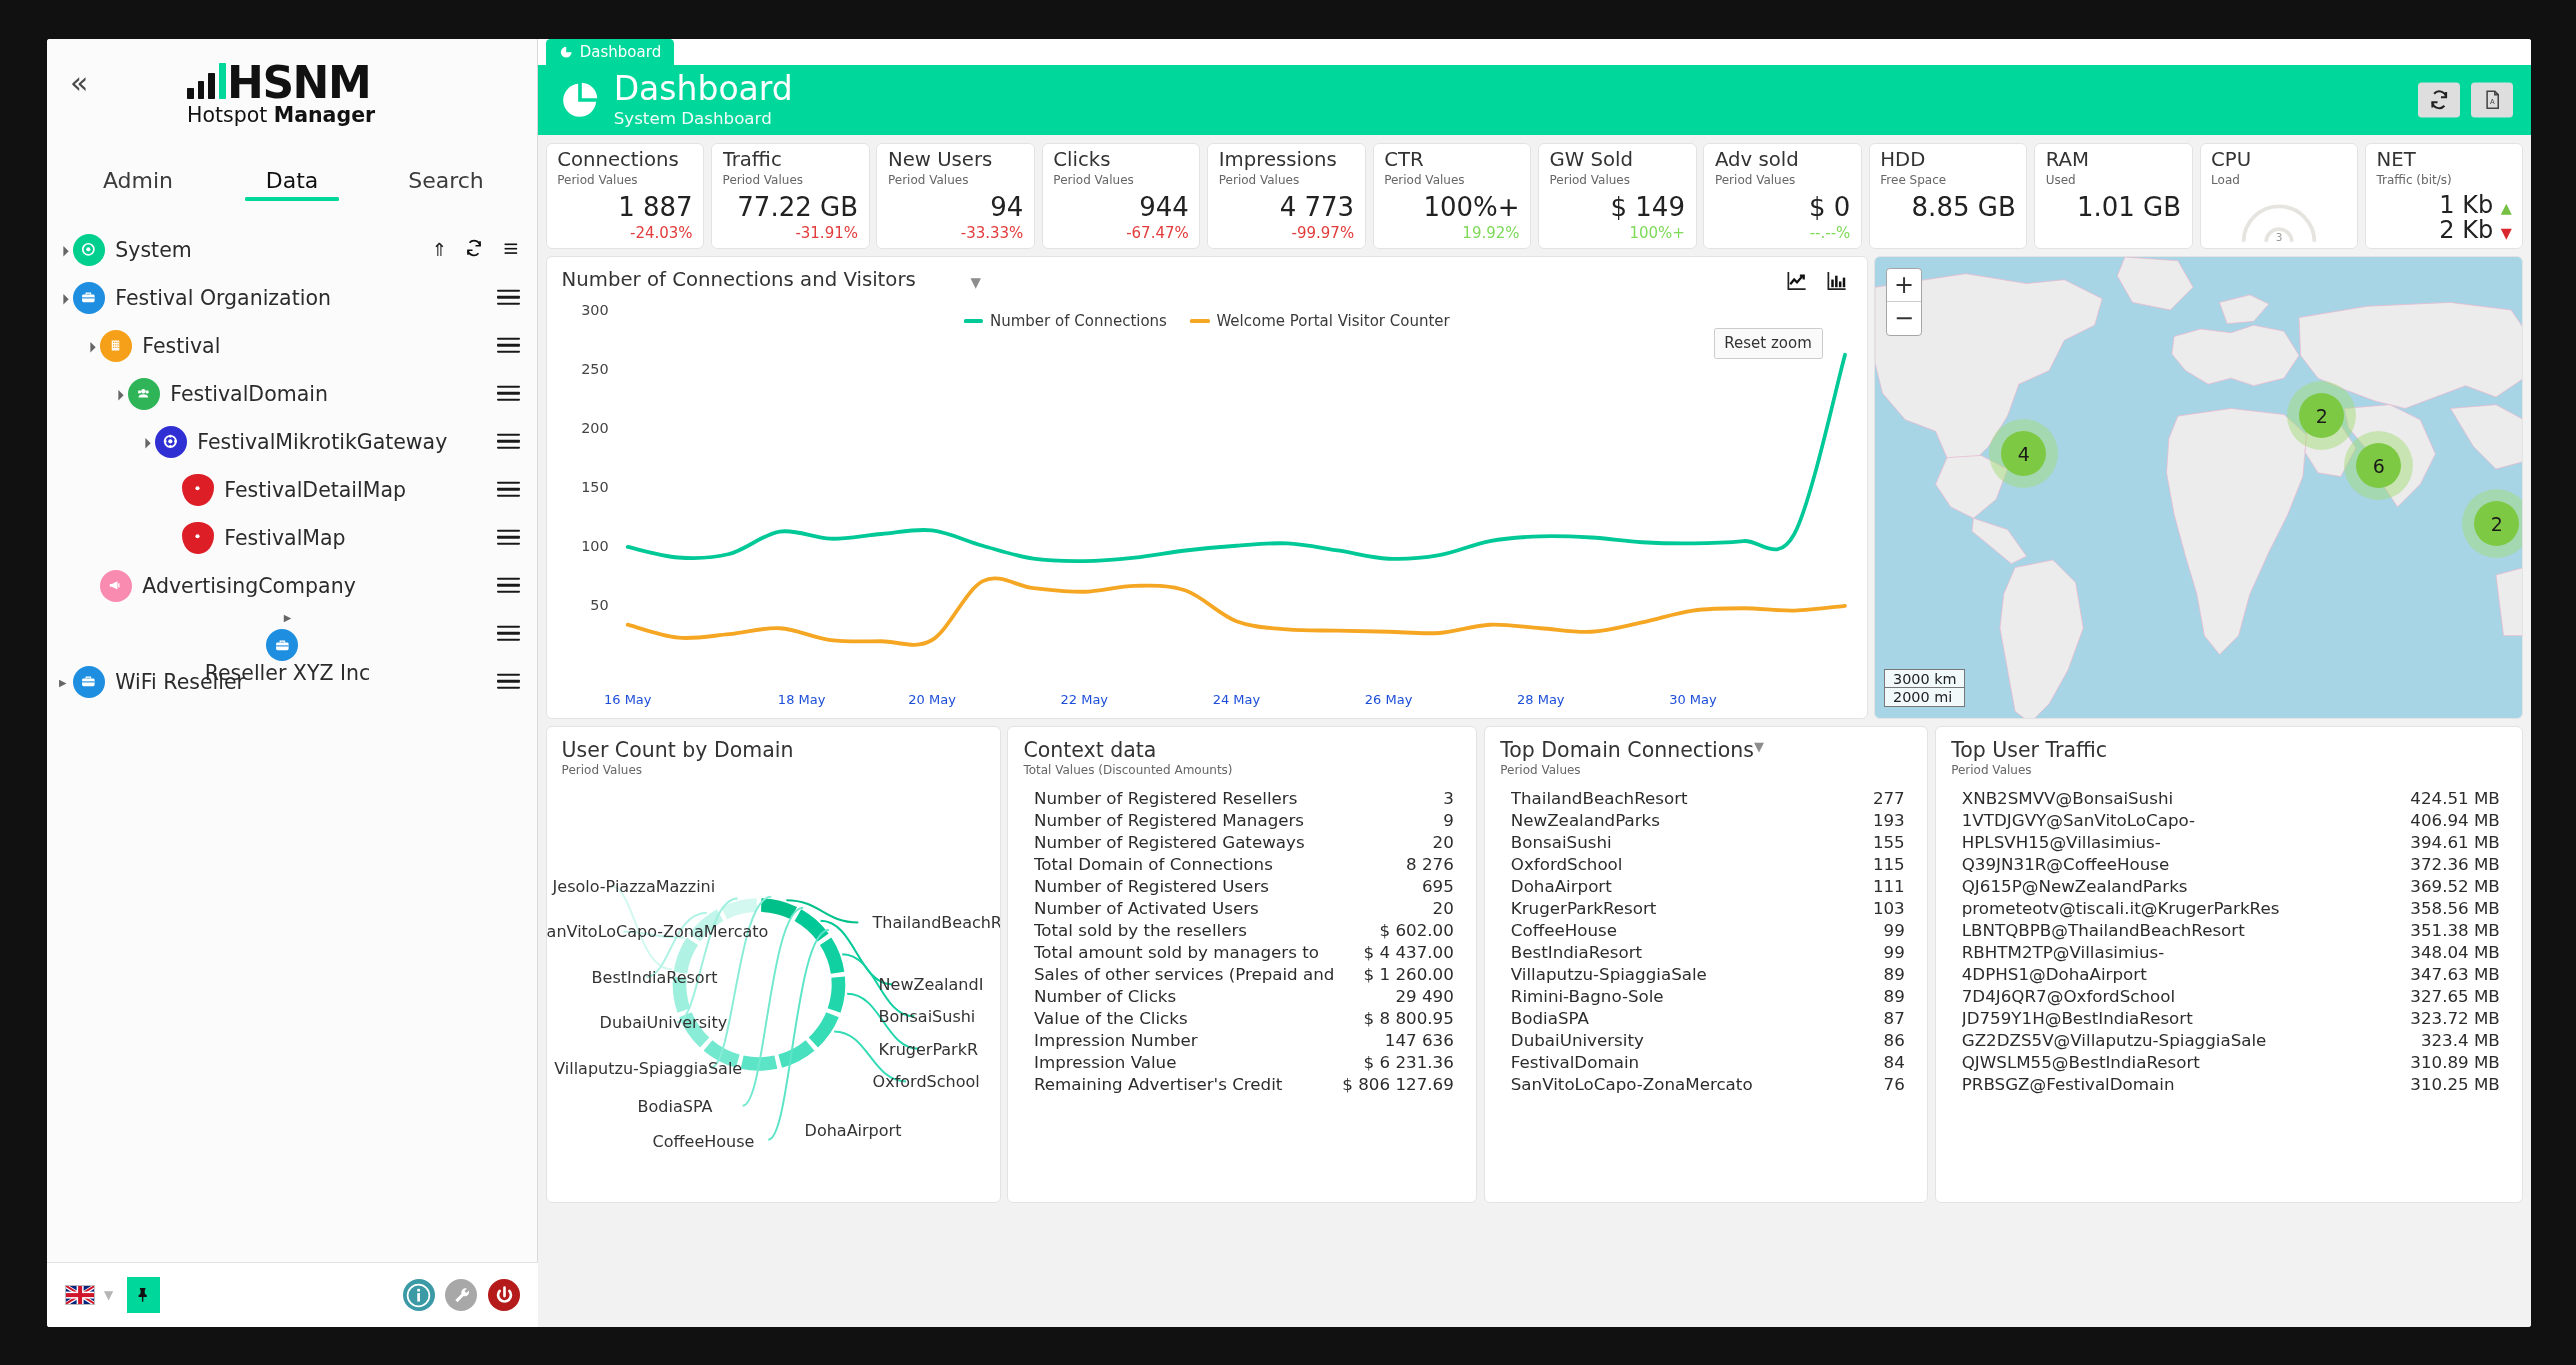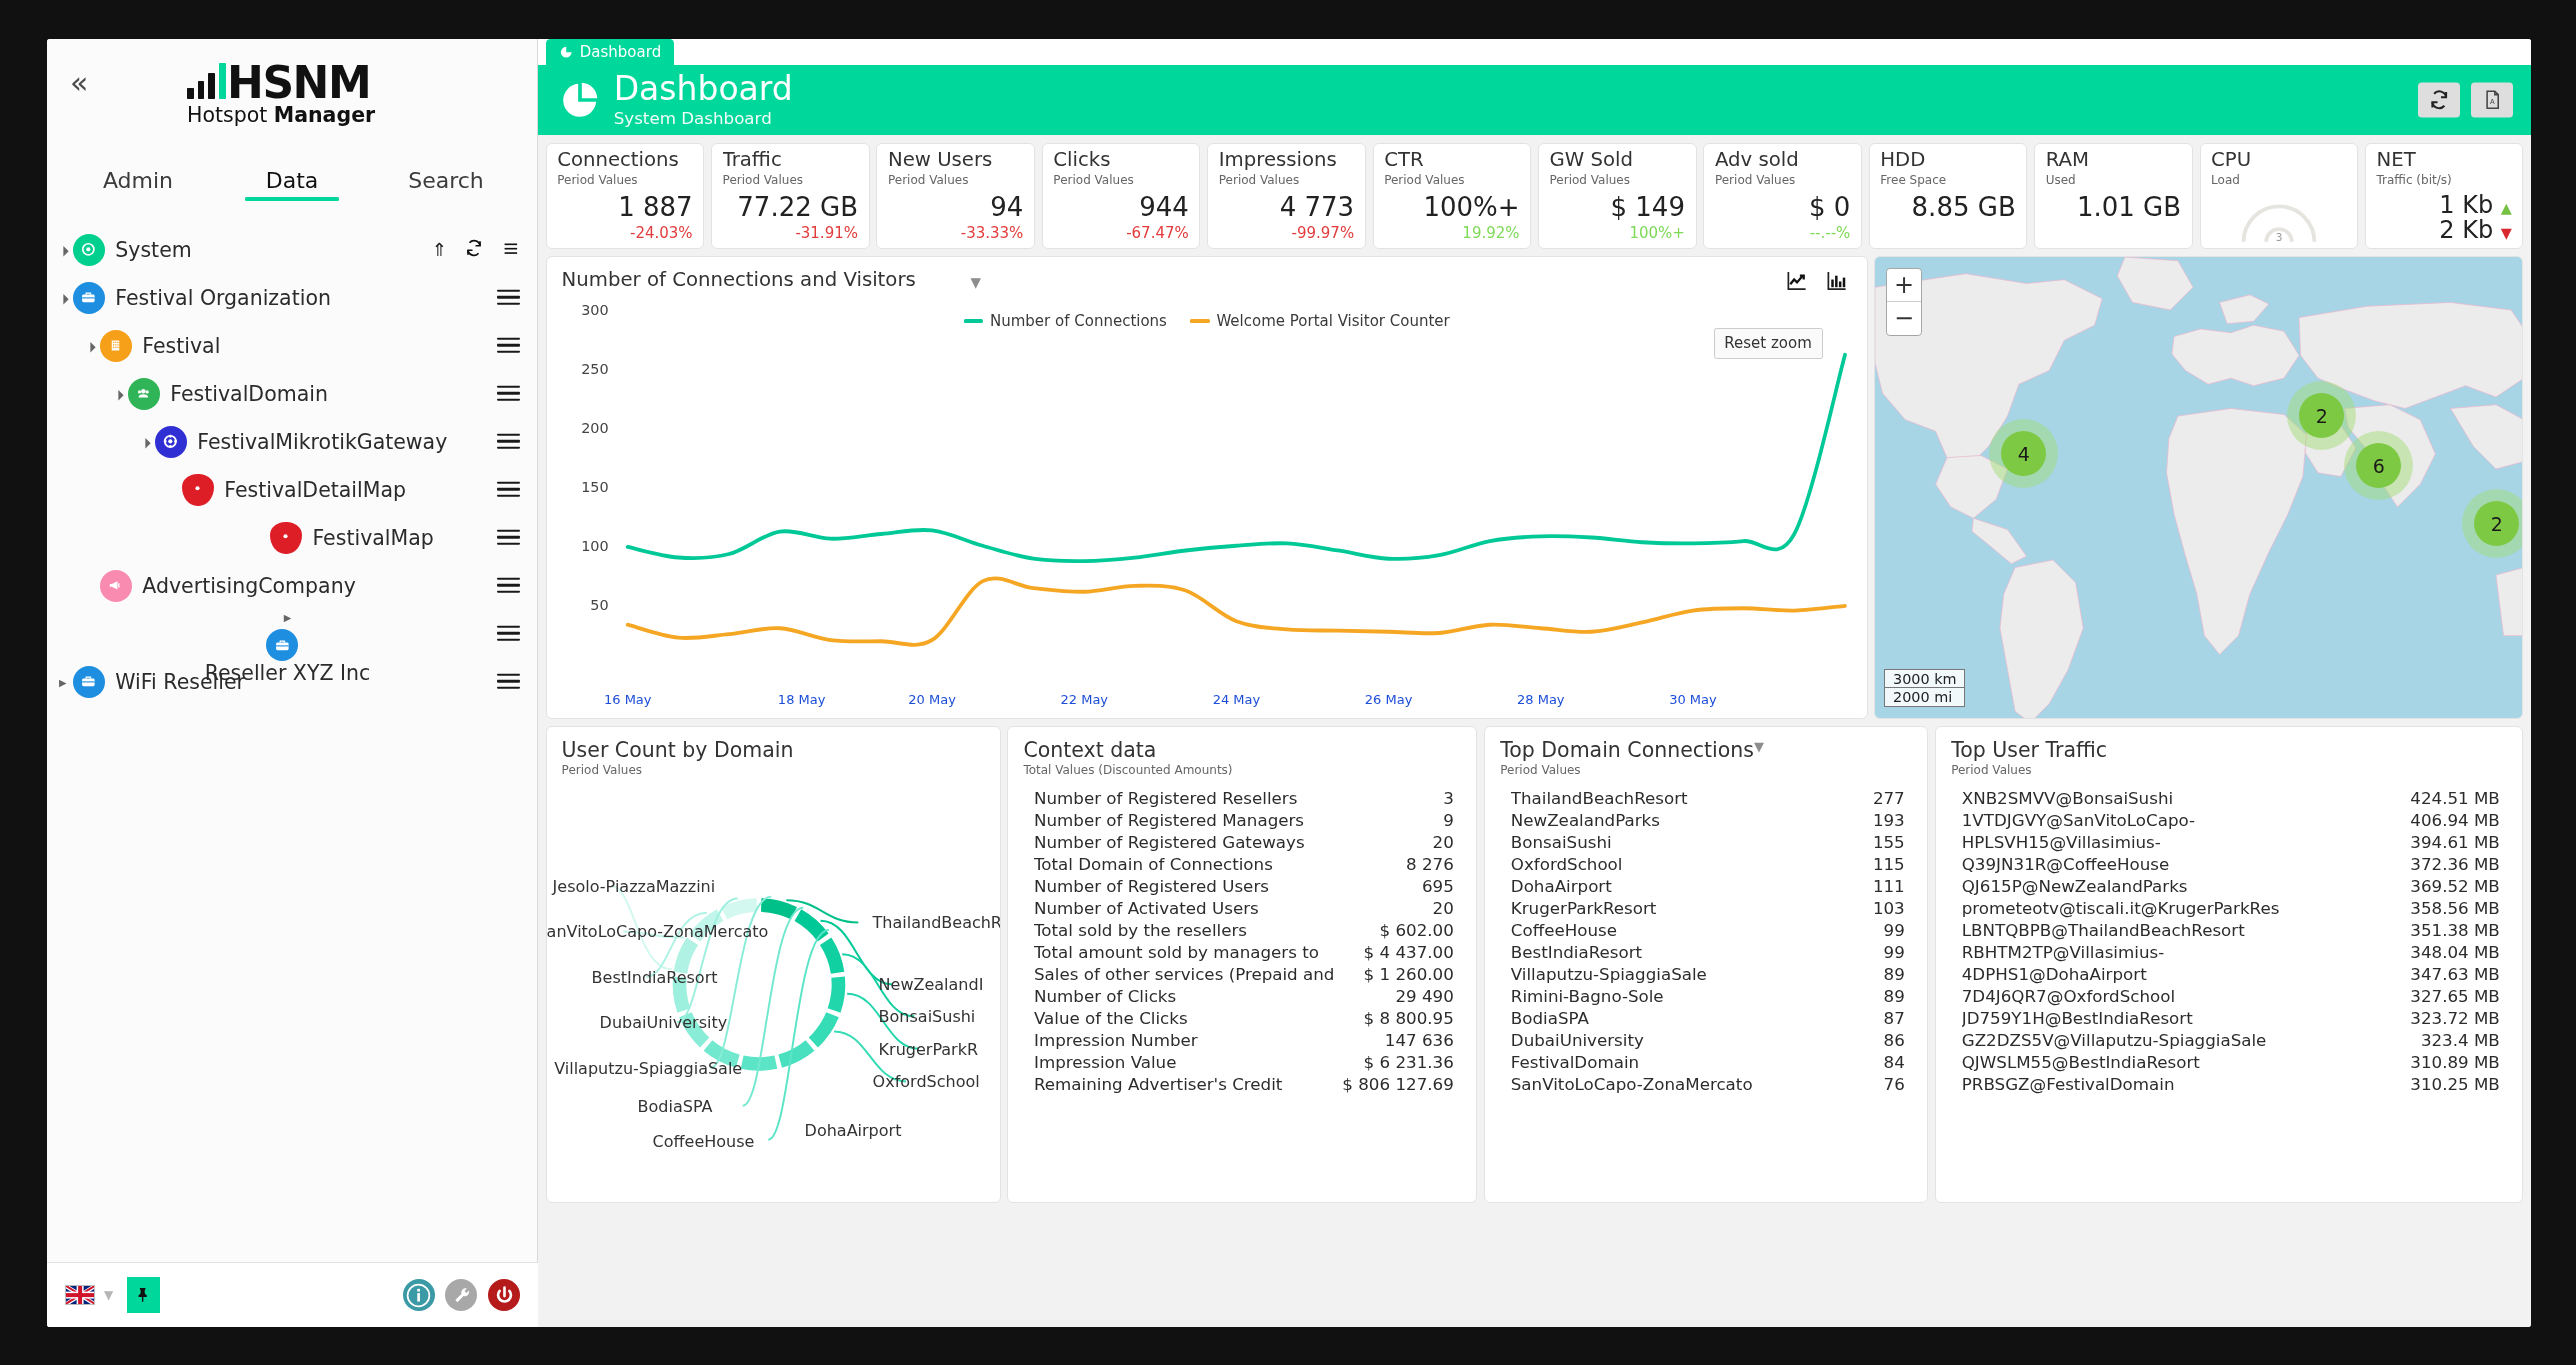--- a/index.html
+++ b/index.html
@@ -267,21 +267,21 @@
                   <circle cx="12" cy="10" r="3.3" fill="#fff"></circle>
                 </svg>
               </div>
               <div class="tlabel">FestivalDetailMap</div>
               <div class="thandle">
                 <span></span>
                 <span></span>
                 <span></span>
               </div>
             </div>
-            <div class="tnode" style="padding-left: 115px; justify-content: center;">
+            <div class="tnode" style="padding-left: 115px;">
               <div class="caret "></div>
               <div class="tico" style="background: rgb(222, 30, 39); border-radius: 50% / 42% 42% 62% 62%;">
                 <svg viewBox="0 0 24 24" width="15" height="15">
                   <circle cx="12" cy="10" r="3.3" fill="#fff"></circle>
                 </svg>
               </div>
               <div class="tlabel">FestivalMap</div>
               <div class="thandle">
                 <span></span>
                 <span></span>

